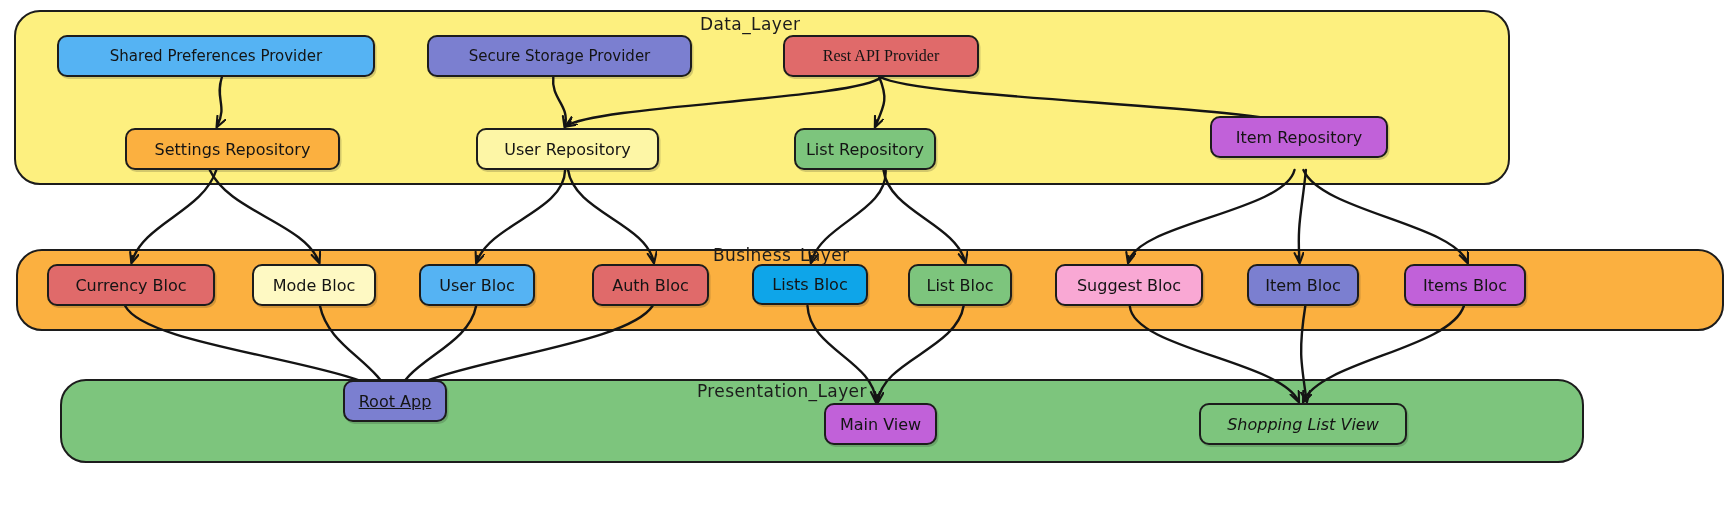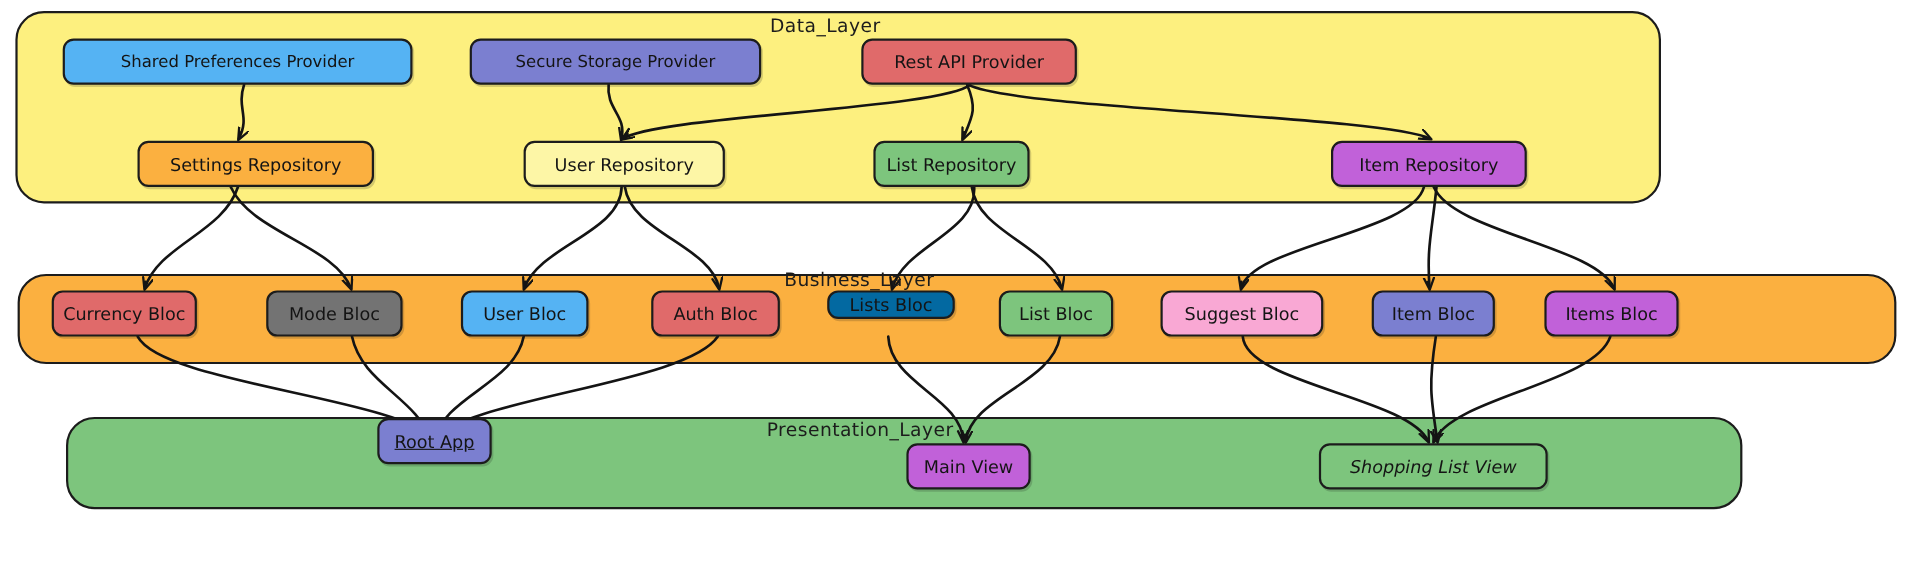--- a/index.html
+++ b/index.html
@@ -107,48 +107,48 @@
       </g>
   </svg>
 
   <div id="nodes-host">
       <div class="node small" style="left: 57px; top: 35px; width: 318px; height: 42px; background: rgb(85, 179, 243);">
         <span>Shared Preferences Provider</span>
       </div>
       <div class="node small" style="left: 427px; top: 35px; width: 265px; height: 42px; background: rgb(123, 127, 208); text-align: center;">
         <span>Secure Storage Provider</span>
       </div>
-      <div class="node" style="left: 783px; top: 35px; width: 196px; height: 42px; background: rgb(224, 106, 106);">
+      <div class="node" style="left: 783px; top: 35px; width: 196px; height: 42px; background: rgb(224, 106, 106); font-family: Liberation Serif, serif;">
         <span>Rest API Provider</span>
       </div>
       <div class="node" style="left: 125px; top: 128px; width: 215px; height: 42px; background: rgb(251, 176, 64);">
         <span>Settings Repository</span>
       </div>
       <div class="node" style="left: 476px; top: 128px; width: 183px; height: 42px; background: rgb(253, 246, 166);">
         <span>User Repository</span>
       </div>
       <div class="node" style="left: 794px; top: 128px; width: 142px; height: 42px; background: rgb(125, 197, 125);">
         <span>List Repository</span>
       </div>
-      <div class="node" style="left: 1210px; top: 128px; width: 178px; height: 42px; background: rgb(193, 97, 217);">
+      <div class="node" style="left: 1210px; top: 116px; width: 178px; height: 42px; background: rgb(193, 97, 217);">
         <span>Item Repository</span>
       </div>
-      <div class="node" style="left: 47px; top: 264px; width: 132px; height: 42px; background: rgb(224, 106, 106); text-align: center;">
+      <div class="node" style="left: 47px; top: 264px; width: 168px; height: 42px; background: rgb(224, 106, 106); text-align: center;">
         <span>Currency Bloc</span>
       </div>
-      <div class="node" style="left: 242px; top: 264px; width: 124px; height: 42px; background: #737373;">
+      <div class="node" style="left: 252px; top: 264px; width: 124px; height: 42px; background: #fef9c3;">
         <span>Mode Bloc</span>
       </div>
       <div class="node" style="left: 419px; top: 264px; width: 116px; height: 42px; background: rgb(85, 179, 243);">
         <span>User Bloc</span>
       </div>
       <div class="node" style="left: 592px; top: 264px; width: 117px; height: 42px; background: rgb(224, 106, 106);">
         <span>Auth Bloc</span>
       </div>
-      <div class="node" style="left: 752px; top: 264px; width: 116px; height: 26px; background: #0369a1;">
+      <div class="node" style="left: 752px; top: 264px; width: 116px; height: 41px; background: #0ea5e9;">
         <span>Lists Bloc</span>
       </div>
       <div class="node" style="left: 908px; top: 264px; width: 104px; height: 42px; background: rgb(125, 197, 125);">
         <span>List Bloc</span>
       </div>
       <div class="node" style="left: 1055px; top: 264px; width: 148px; height: 42px; background: #f9a8d4;">
         <span>Suggest Bloc</span>
       </div>
       <div class="node" style="left: 1247px; top: 264px; width: 112px; height: 42px; background: rgb(123, 127, 208);">
         <span>Item Bloc</span>

